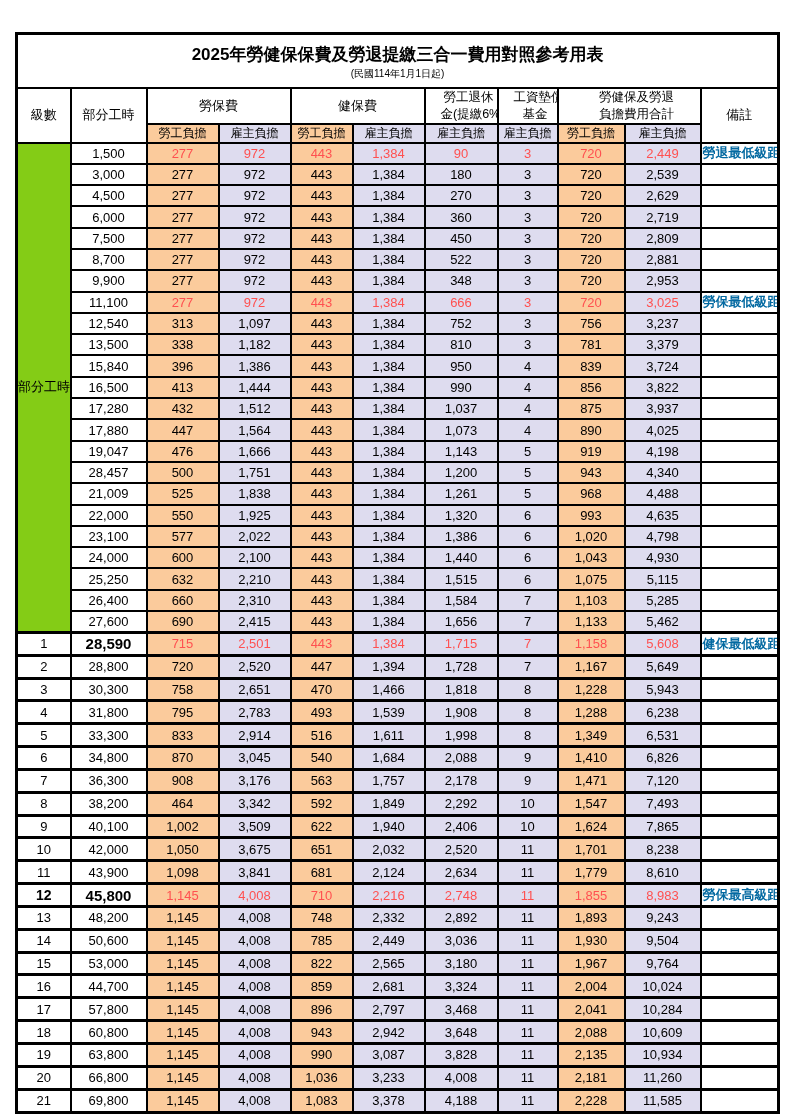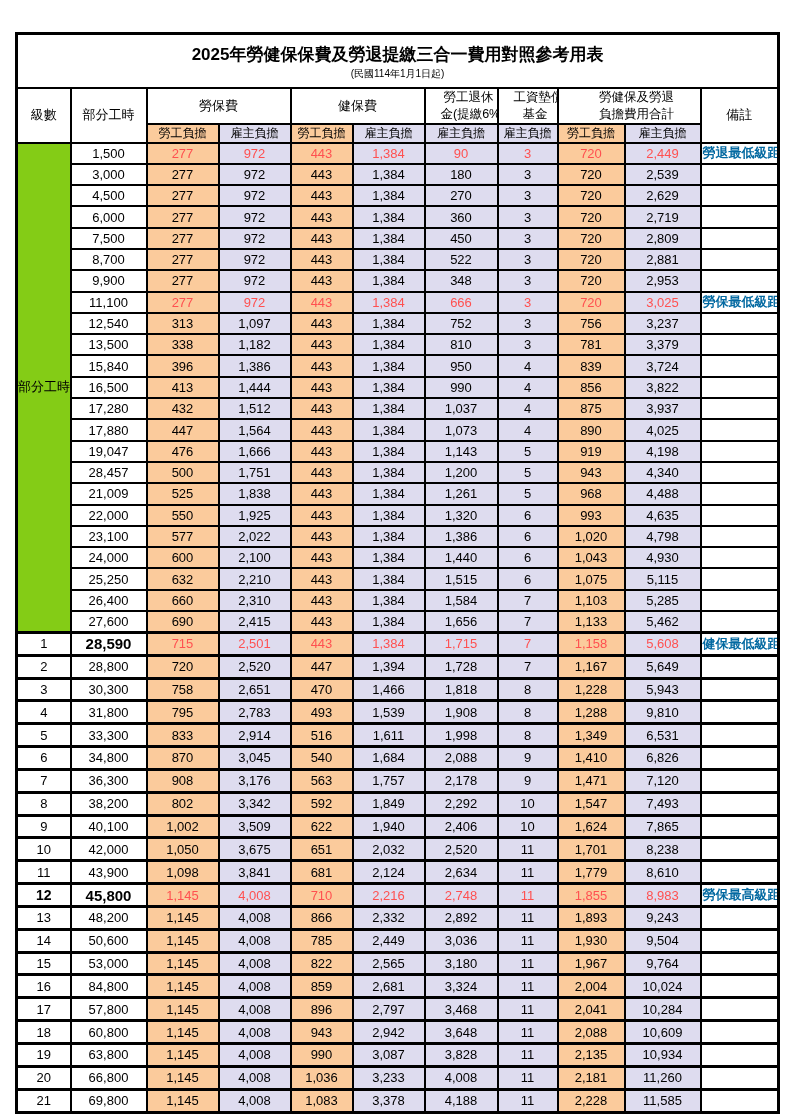--- a/index.html
+++ b/index.html
@@ -407,21 +407,21 @@
         <tr class="sec2">
           <td class="level c-wh">4</td>
           <td class="bracket c-wh">31,800</td>
           <td class="val c-emp">795</td>
           <td class="val c-er">2,783</td>
           <td class="val c-emp">493</td>
           <td class="val c-er">1,539</td>
           <td class="val c-er">1,908</td>
           <td class="val c-er">8</td>
           <td class="val c-emp">1,288</td>
-          <td class="val c-er">9,810</td>
+          <td class="val c-er">6,238</td>
           <td class="remark c-wh"></td>
         </tr>
         <tr class="sec2">
           <td class="level c-wh">5</td>
           <td class="bracket c-wh">33,300</td>
           <td class="val c-emp">833</td>
           <td class="val c-er">2,914</td>
           <td class="val c-emp">516</td>
           <td class="val c-er">1,611</td>
           <td class="val c-er">1,998</td>
@@ -452,21 +452,21 @@
           <td class="val c-er">1,757</td>
           <td class="val c-er">2,178</td>
           <td class="val c-er">9</td>
           <td class="val c-emp">1,471</td>
           <td class="val c-er">7,120</td>
           <td class="remark c-wh"></td>
         </tr>
         <tr class="sec2">
           <td class="level c-wh">8</td>
           <td class="bracket c-wh">38,200</td>
-          <td class="val c-emp">802</td>
+          <td class="val c-emp">464</td>
           <td class="val c-er">3,342</td>
           <td class="val c-emp">592</td>
           <td class="val c-er">1,849</td>
           <td class="val c-er">2,292</td>
           <td class="val c-er">10</td>
           <td class="val c-emp">1,547</td>
           <td class="val c-er">7,493</td>
           <td class="remark c-wh"></td>
         </tr>
         <tr class="sec2">
@@ -519,21 +519,21 @@
           <td class="val c-er">11</td>
           <td class="val c-emp">1,855</td>
           <td class="val c-er">8,983</td>
           <td class="remark c-wh">勞保最高級距</td>
         </tr>
         <tr class="sec2">
           <td class="level c-wh">13</td>
           <td class="bracket c-wh">48,200</td>
           <td class="val c-emp">1,145</td>
           <td class="val c-er">4,008</td>
-          <td class="val c-emp">866</td>
+          <td class="val c-emp">748</td>
           <td class="val c-er">2,332</td>
           <td class="val c-er">2,892</td>
           <td class="val c-er">11</td>
           <td class="val c-emp">1,893</td>
           <td class="val c-er">9,243</td>
           <td class="remark c-wh"></td>
         </tr>
         <tr class="sec2">
           <td class="level c-wh">14</td>
           <td class="bracket c-wh">50,600</td>
@@ -555,21 +555,21 @@
           <td class="val c-emp">822</td>
           <td class="val c-er">2,565</td>
           <td class="val c-er">3,180</td>
           <td class="val c-er">11</td>
           <td class="val c-emp">1,967</td>
           <td class="val c-er">9,764</td>
           <td class="remark c-wh"></td>
         </tr>
         <tr class="sec2">
           <td class="level c-wh">16</td>
-          <td class="bracket c-wh">84,800</td>
+          <td class="bracket c-wh">44,700</td>
           <td class="val c-emp">1,145</td>
           <td class="val c-er">4,008</td>
           <td class="val c-emp">859</td>
           <td class="val c-er">2,681</td>
           <td class="val c-er">3,324</td>
           <td class="val c-er">11</td>
           <td class="val c-emp">2,004</td>
           <td class="val c-er">10,024</td>
           <td class="remark c-wh"></td>
         </tr>

